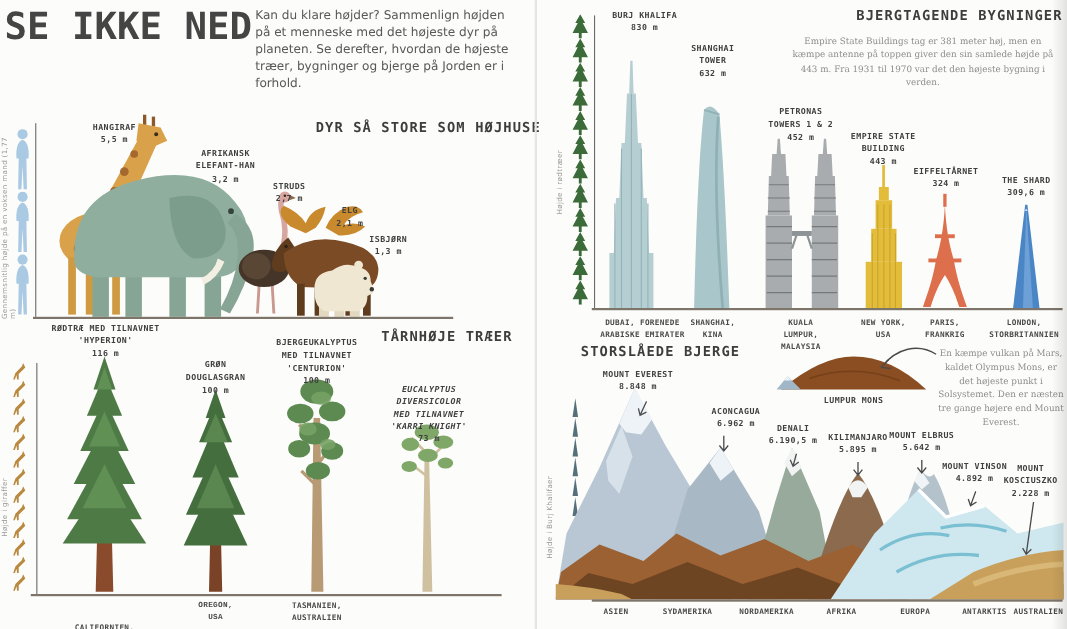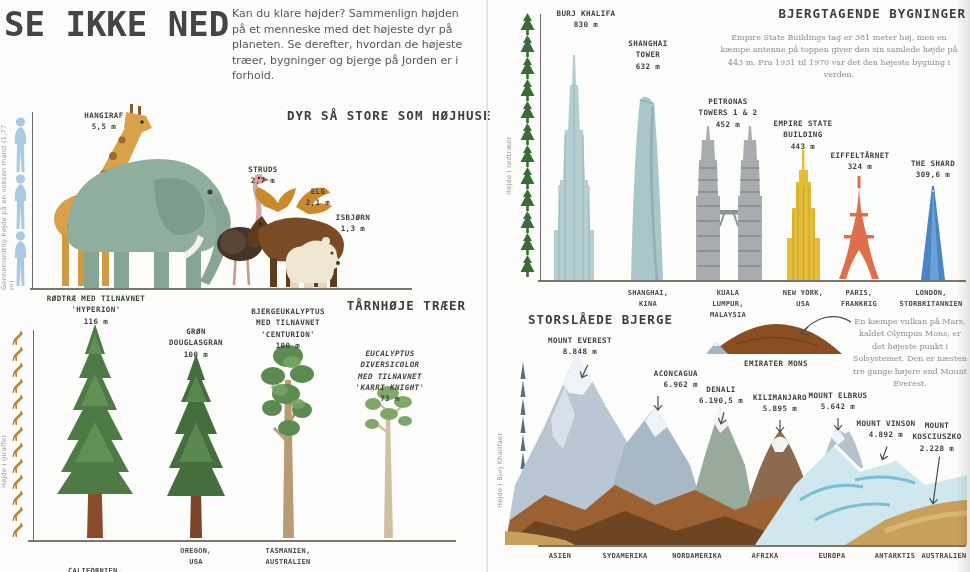--- a/index.html
+++ b/index.html
@@ -137,20 +137,22 @@
         <rect x="38" y="48" width="9" height="14" fill="#e2d8bf"></rect>
       <path d="M6 40 Q4 22 22 20 Q34 11 46 17 Q57 19 57 30 L59 35 Q61 38 58 41 L54 43 Q54 55 44 57 L16 57 Q6 54 6 40 Z" fill="#efe7d2"></path>
       <circle cx="46" cy="15" r="4" fill="#efe7d2"></circle>
       <circle cx="52" cy="27" r="1.5" fill="#3a3a34"></circle>
         <circle cx="58" cy="37" r="2" fill="#3a3a34"></circle>
     </svg>
   </div>
   <div class="abs ground" style="left:30px;top:288px;width:382px;"></div>
 
   <div class="abs lbl" style="left:60px;top:110px;width:88px;"><span>HANGIRAF</span><span class="h">5,5 m</span></div>
+  <div class="abs lbl" style="left:155px;top:134px;width:100px;"><span>AFRIKANSK
+ELEFANT-HAN</span><span class="h">3,2 m</span></div>
   <div class="abs lbl" style="left:228px;top:164px;width:70px;"><span>STRUDS</span><span class="h">2,7 m</span></div>
   <div class="abs lbl" style="left:288px;top:186px;width:60px;"><span>ELG</span><span class="h">2,1 m</span></div>
   <div class="abs lbl" style="left:318px;top:212px;width:70px;"><span>ISBJØRN</span><span class="h">1,3 m</span></div>
 
   <div class="abs hdg" style="left:340px;top:298px;width:126px;text-align:right;">TÅRNHØJE TRÆER</div>
   <div class="abs vlab" style="left:0px;top:398px;height:90px;">Højde i giraffer</div>
   <div class="abs iconcol" style="left:10px;top:330px;">
     <span>
       <svg width="15" height="16" viewBox="0 0 15 16">
           <path d="M2 15 L4 9 L10 3 L11 0 L13 4 L7 10 L7 15 L5.5 15 L5 11 L3.5 15 Z" fill="#b9893f"></path>
@@ -450,20 +452,22 @@
   <div class="abs lbl" style="left:540px;top:8px;width:92px;"><span>BURJ KHALIFA</span><span class="h">830 m</span></div>
   <div class="abs lbl" style="left:613px;top:38px;width:70px;"><span>SHANGHAI
 TOWER</span><span class="h">632 m</span></div>
   <div class="abs lbl" style="left:688px;top:96px;width:80px;"><span>PETRONAS
 TOWERS 1 &amp; 2</span><span class="h">452 m</span></div>
   <div class="abs lbl" style="left:763px;top:118px;width:80px;"><span>EMPIRE STATE
 BUILDING</span><span class="h">443 m</span></div>
   <div class="abs lbl" style="left:818px;top:150px;width:84px;"><span>EIFFELTÅRNET</span><span class="h">324 m</span></div>
   <div class="abs lbl" style="left:898px;top:158px;width:70px;"><span>THE SHARD</span><span class="h">309,6 m</span></div>
 
+  <div class="abs loc" style="left:528px;top:288px;width:112px;">DUBAI, FORENEDE
+ARABISKE EMIRATER</div>
   <div class="abs loc" style="left:613px;top:288px;width:70px;">SHANGHAI,
 KINA</div>
   <div class="abs loc" style="left:693px;top:288px;width:70px;">KUALA
 LUMPUR,
 MALAYSIA</div>
   <div class="abs loc" style="left:768px;top:288px;width:70px;">NEW YORK,
 USA</div>
   <div class="abs loc" style="left:823px;top:288px;width:72px;">PARIS,
 FRANKRIG</div>
   <div class="abs loc" style="left:893px;top:288px;width:76px;">LONDON,
@@ -472,21 +476,21 @@
   <div class="abs hdg" style="left:528px;top:312px;">STORSLÅEDE BJERGE</div>
 
   <div class="abs" style="left:706px;top:322px;">
     <svg width="140" height="34" viewBox="0 0 140 34">
       <path d="M4 32 Q40 2 70 2 Q104 2 136 32 Z" fill="#8a4e22"></path>
       <path d="M30 22 Q70 8 112 24" stroke="#6d3a16" stroke-width="1.5" fill="none" opacity=".7"></path>
       <polygon points="0,32 10,20 22,32" fill="#9fb7c6"></polygon>
       <polygon points="7,24 10,20 13,24" fill="#eef3f7"></polygon>
     </svg>
   </div>
-  <div class="abs lbl" style="left:724px;top:358px;width:104px;">EMIRATER MONS</div>
+  <div class="abs lbl" style="left:724px;top:358px;width:104px;">LUMPUR MONS</div>
   <div class="abs serifnote" style="left:852px;top:316px;width:116px;">En kæmpe vulkan på Mars, kaldet Olympus Mons, er det højeste punkt i Solsystemet. Den er næsten tre gange højere end Mount Everest.</div>
   <div class="abs" style="left:795px;top:314px;">
     <svg width="58" height="28" viewBox="0 0 58 28">
       <path d="M56 8 C40 -2 20 2 6 20 M6 20 L13 13 M6 20 L15 21" stroke="#4a4a4a" stroke-width="1.2" fill="none"></path>
     </svg>
   </div>
 
   <div class="abs vlab" style="left:496px;top:408px;height:100px;">Højde i Burj Khalifaer</div>
   <div class="abs iconcol" style="left:518px;top:362px;">
     <span>
@@ -570,21 +574,21 @@
   </div>
   <div class="abs ground" style="left:538px;top:545px;width:428px;"></div>
 
   <div class="abs lbl" style="left:530px;top:335px;width:100px;"><span>MOUNT EVEREST</span><span class="h">8.848 m</span></div>
   <div class="abs" style="left:578px;top:364px;transform:rotate(25deg);">
       <svg width="12" height="18" viewBox="0 0 12 18">
         <path d="M6 0 V13 M2 9 L6 14 L10 9" fill="none" stroke="#4a4a4a" stroke-width="1.2"></path>
       </svg>
     </div>
 
-  <div class="abs lbl" style="left:608px;top:368px;width:90px;text-align:right;"><span>ACONCAGUA</span><span class="h">6.962 m</span></div>
+  <div class="abs lbl" style="left:624px;top:368px;width:90px;"><span>ACONCAGUA</span><span class="h">6.962 m</span></div>
   <div class="abs" style="left:652px;top:396px;">
       <svg width="12" height="18" viewBox="0 0 12 18">
         <path d="M6 0 V13 M2 9 L6 14 L10 9" fill="none" stroke="#4a4a4a" stroke-width="1.2"></path>
       </svg>
     </div>
 
   <div class="abs lbl" style="left:683px;top:384px;width:76px;"><span>DENALI</span><span class="h">6.190,5 m</span></div>
   <div class="abs" style="left:716px;top:412px;transform:rotate(15deg);">
       <svg width="12" height="16" viewBox="0 0 12 16">
         <path d="M6 0 V11 M2 7 L6 12 L10 7" fill="none" stroke="#4a4a4a" stroke-width="1.2"></path>

